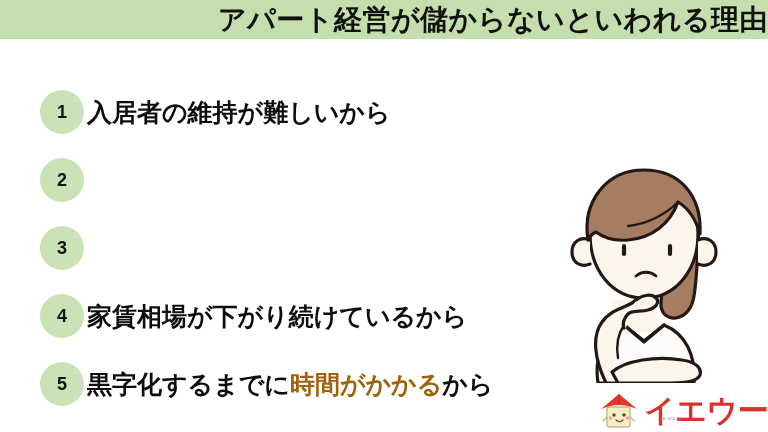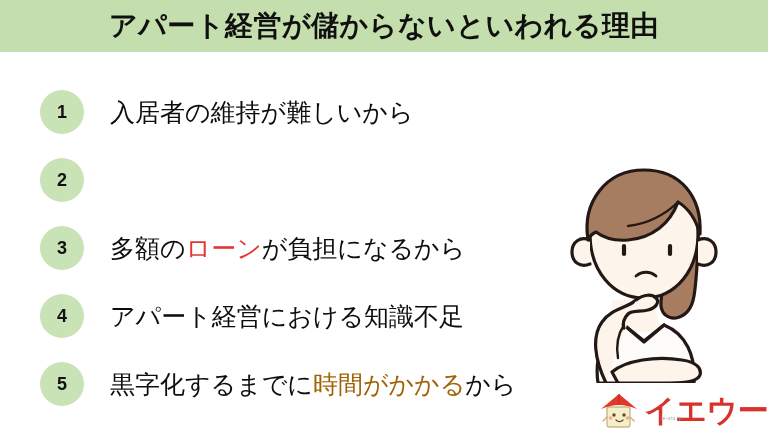--- a/index.html
+++ b/index.html
@@ -14,25 +14,25 @@
     overflow: hidden;
     position: relative;
   }
 
   
   .header-band {
     position: absolute;
     left: 0;
     top: 0;
     width: 768px;
-    height: 52px;
+    height: 39px;
     background: #c4dfad;
     display: flex;
     align-items: center;
-    justify-content: center;
+    justify-content: flex-end;
   }
   .header-title {
     font-size: 28px;
     font-weight: bold;
     color: #101010;
     letter-spacing: 0.5px;
     line-height: 1;
     white-space: nowrap;
   }
 
@@ -55,23 +55,23 @@
     border-radius: 50%;
     background: #c9e2b6;
     display: flex;
     align-items: center;
     justify-content: center;
     font-size: 18px;
     font-weight: bold;
     color: #111111;
   }
   .reason-text {
-    margin-left: 26px;
+    margin-left: 3px;
     font-size: 25px;
-    font-weight: normal;
+    font-weight: bold;
     color: #0d0d0d;
     line-height: 1.05;
     white-space: nowrap;
   }
   .hl-red {
     color: #e0392c;
   }
   .hl-salmon {
     color: #a16207;
   }
@@ -149,31 +149,28 @@
   <div class="reason-row">
     <div class="reason-badge">
       <span>2</span>
     </div>
   </div>
 
   <div class="reason-row">
     <div class="reason-badge">
       <span>3</span>
     </div>
+  </div>
+
+  <div class="reason-row">
+    <div class="reason-badge">
+      <span>4</span>
+    </div>
     <div class="reason-text">
-      <span>多額の</span><span class="hl-red">ローン</span><span>が負担になるから</span>
-    </div>
-  </div>
-
-  <div class="reason-row">
-    <div class="reason-badge">
-      <span>4</span>
-    </div>
-    <div class="reason-text">
-      <span>アパート経営における知識不足</span>
+      <span>家賃相場が下がり続けているから</span>
     </div>
   </div>
 
   <div class="reason-row">
     <div class="reason-badge">
       <span>5</span>
     </div>
     <div class="reason-text">
       <span>黒字化するまでに</span><span class="hl-salmon">時間がかかる</span><span>から</span>
     </div>

